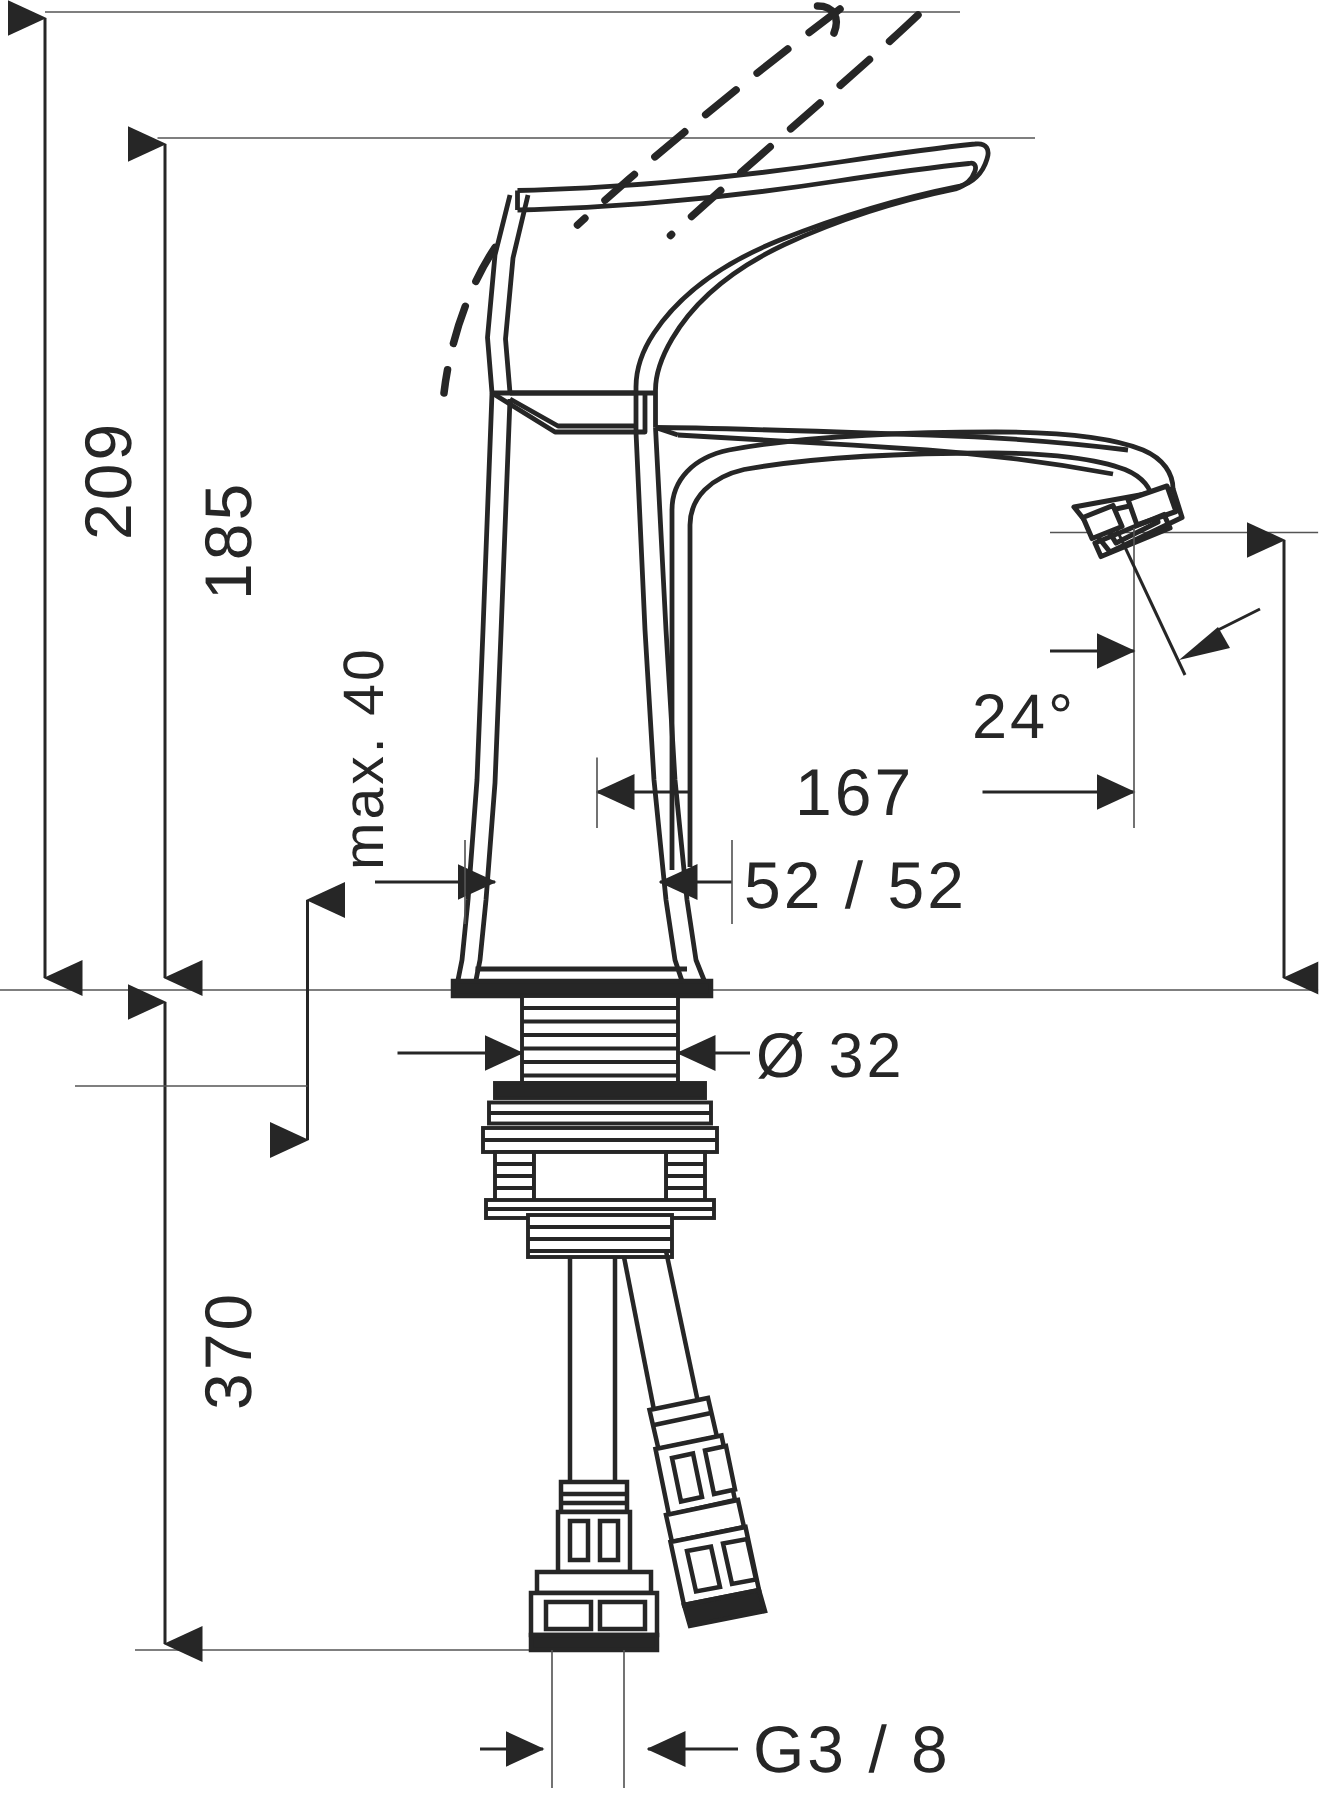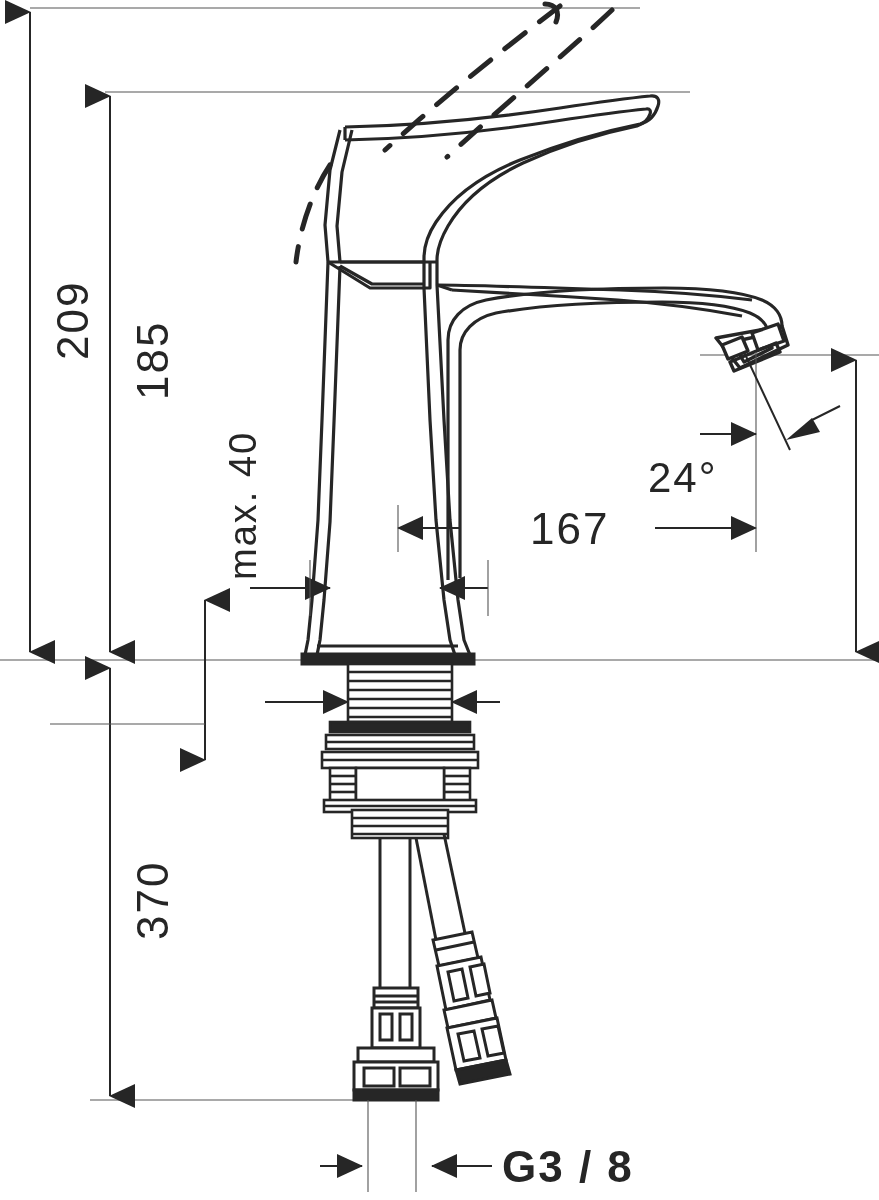--- a/index.html
+++ b/index.html
@@ -205,21 +205,23 @@
   <div class="lbl vlbl" style="left:48px;top:360px;font-size:44px;transform:rotate(-90deg);">209</div>
 
   <div class="lbl vlbl" style="left:128px;top:400px;font-size:44px;transform:rotate(-90deg);">185</div>
 
   <div class="lbl vlbl" style="left:222px;top:580px;font-size:38px;transform:rotate(-90deg);">max. 40</div>
 
   <div class="lbl vlbl" style="left:128px;top:940px;font-size:44px;transform:rotate(-90deg);">370</div>
 
   <div class="lbl" style="left:530px;top:504px;font-size:44px;">167</div>
 
-
+  <div class="lbl" style="left:496px;top:566px;font-size:44px;">52 / 52</div>
+
+  <div class="lbl" style="left:504px;top:680px;font-size:42px;">Ø 32</div>
 
   <div class="lbl" style="left:648px;top:410px;font-size:42px;margin-top:44px;">24°</div>
 
   <div class="lbl vlbl" style="left:874px;top:570px;font-size:44px;transform:rotate(-90deg);">100</div>
 
-  <div class="lbl" style="left:502px;top:1142px;font-size:44px;font-weight:bold;">G3 / 8</div>
+  <div class="lbl" style="left:502px;top:1142px;font-size:44px;">G3 / 8</div>
 
 </div>
 
 </body></html>

